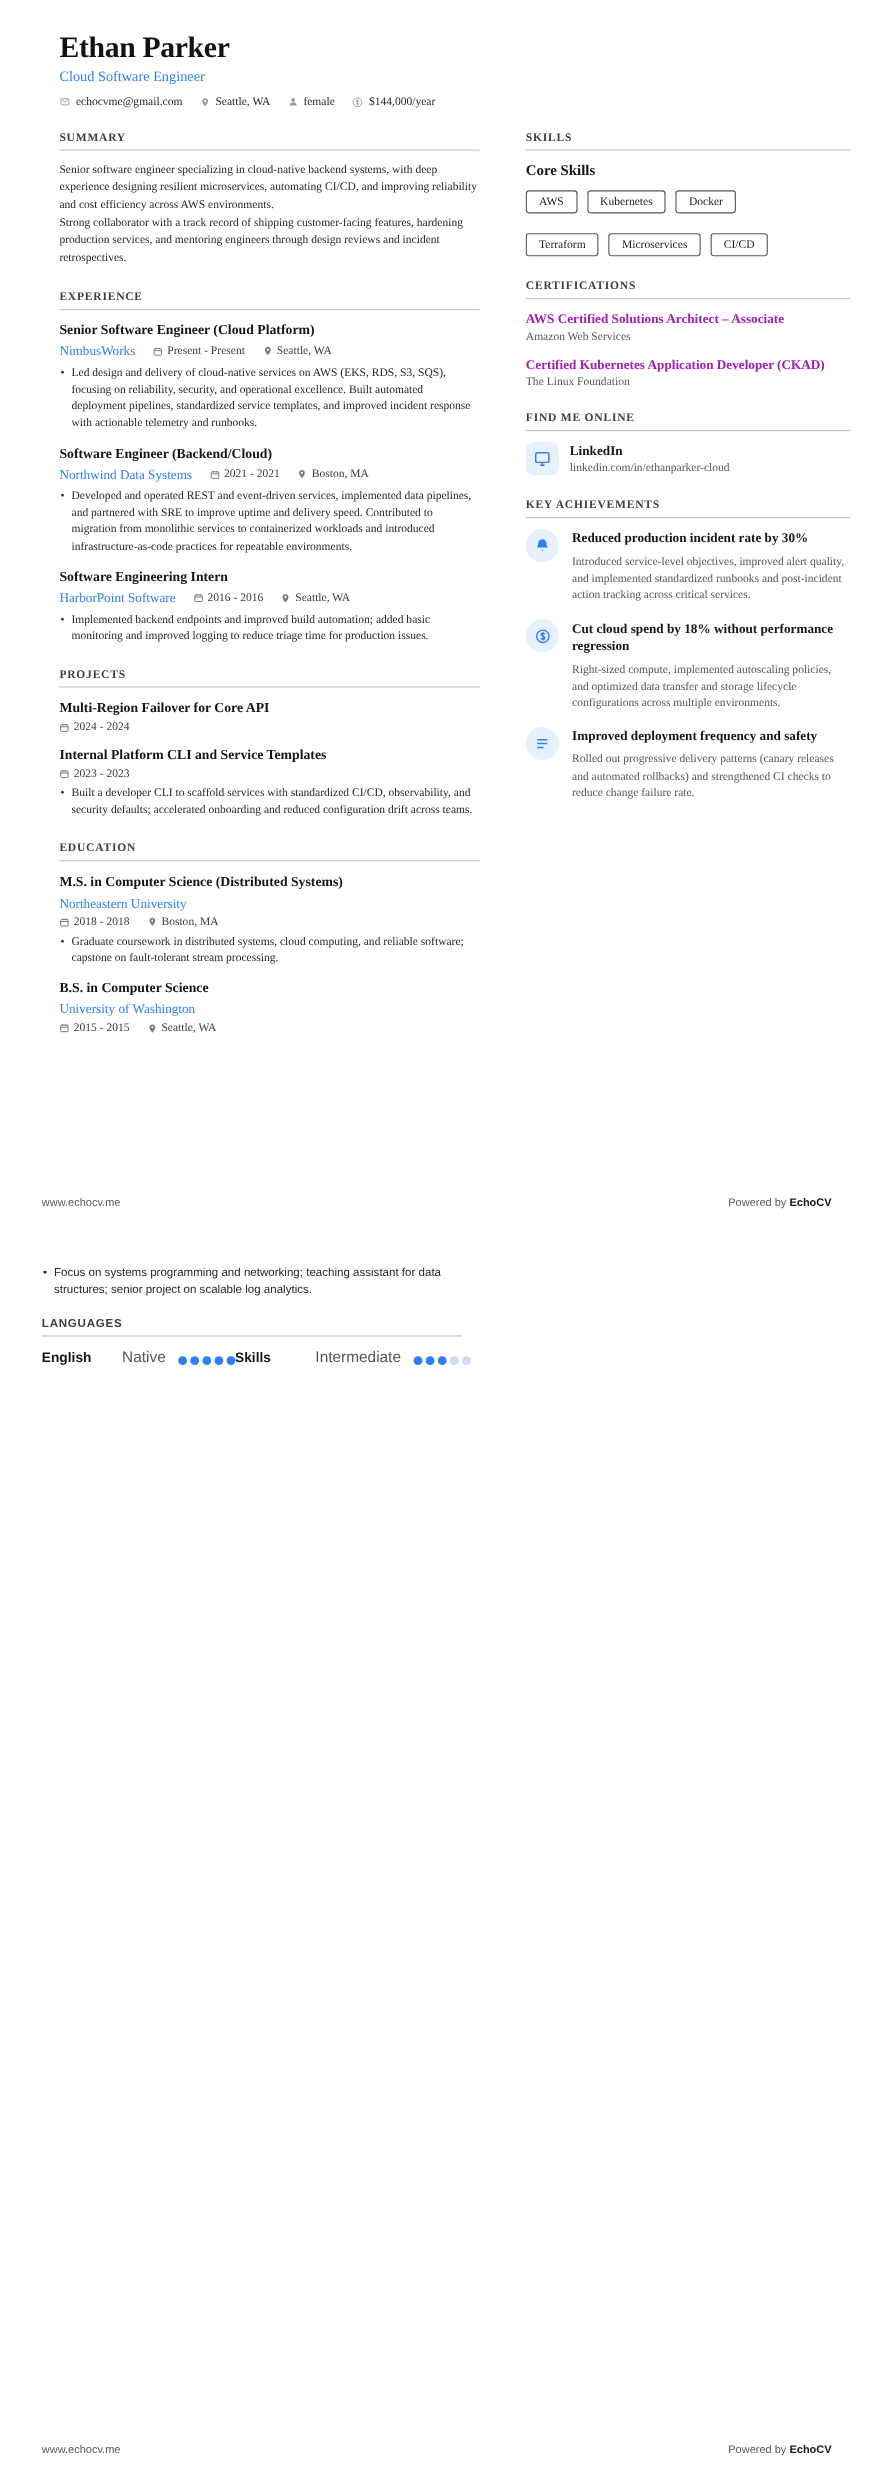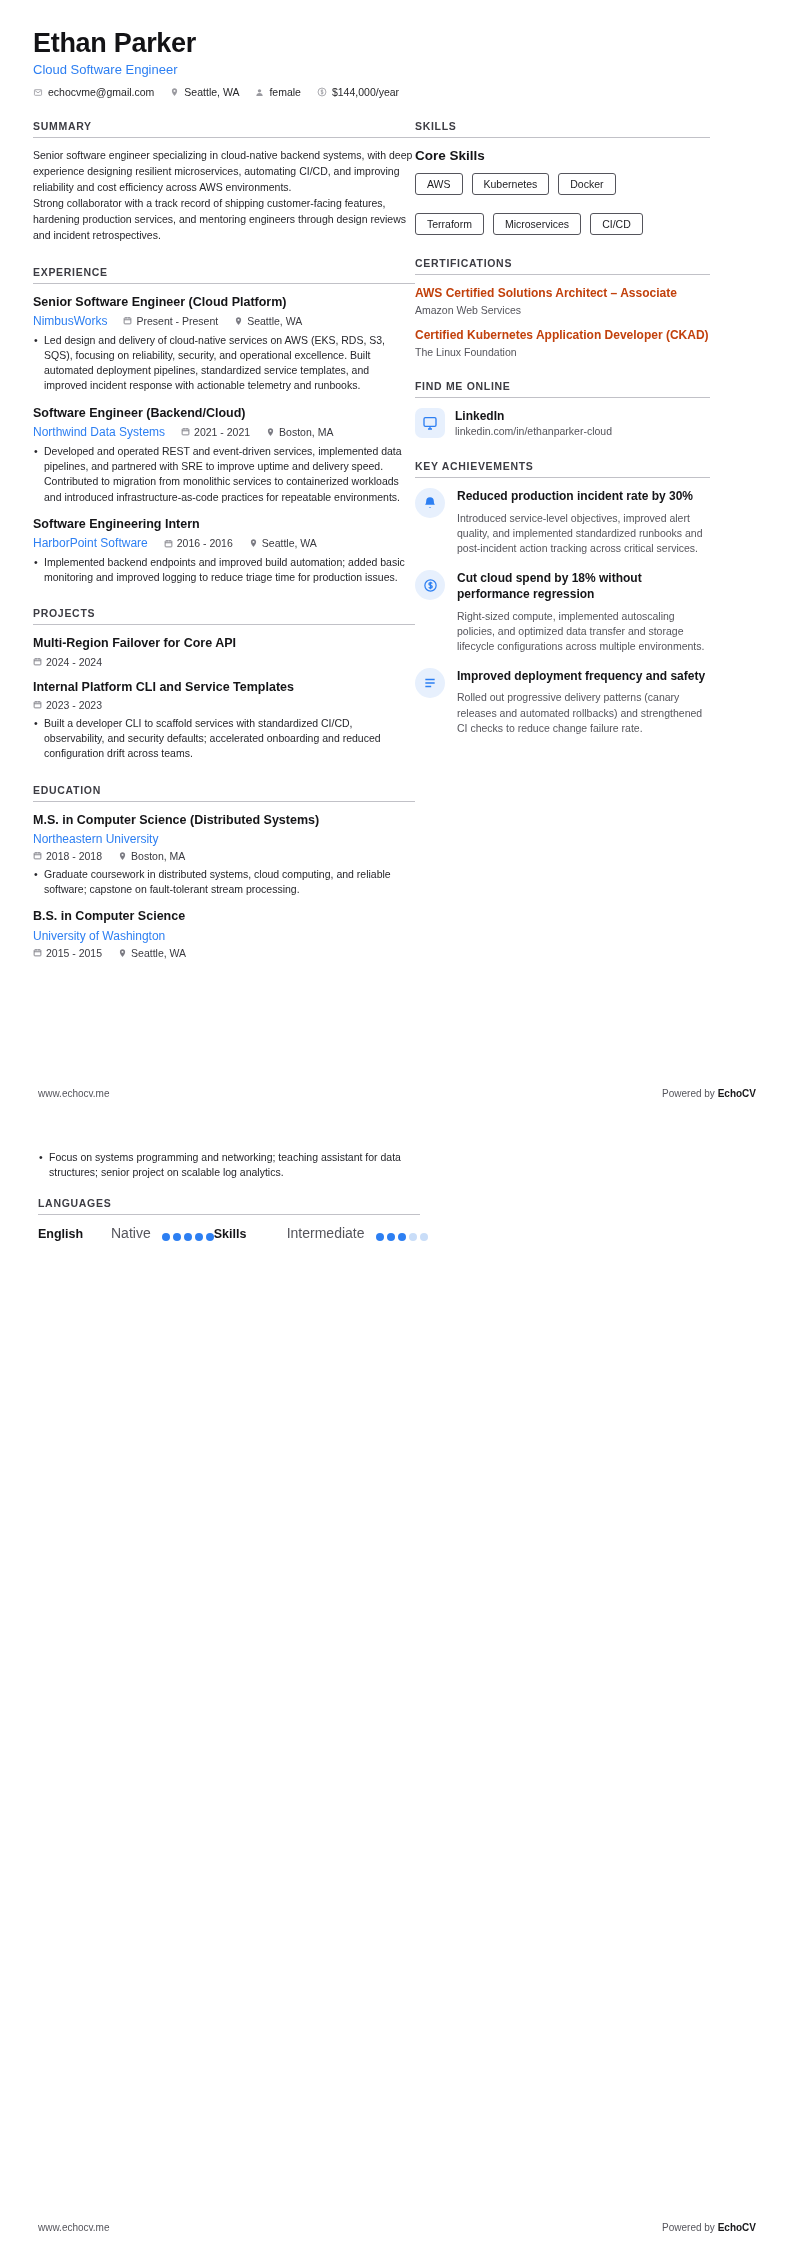--- a/index.html
+++ b/index.html
@@ -3,31 +3,31 @@
 <meta charset="utf-8">
 <style>
   * { margin:0; padding:0; box-sizing:border-box; }
   html,body { background:#ffffff; }
   body {
     width:794px; height:2246px; position:relative;
     font-family:"Liberation Sans", sans-serif;
     color:#26262b;
   }
   .sheet { position:relative; width:794px; height:2246px; overflow:hidden; background:#fff; }
-  .page-content { padding:28px 38px 0 33px; }
+  .page-content { padding:28px 38px 0 54px;font-family:Liberation Serif, serif; }
 
   
   h1.name { font-size:27px; font-weight:700; letter-spacing:-0.3px; color:#131316; }
   .job-title { font-size:13px; color:var(--accent); margin-top:3px; }
   .contact-row { display:flex; align-items:center; gap:16px; margin-top:9px; font-size:10.5px; color:#27272a; }
   .contact-item { display:flex; align-items:center; gap:5px; }
   .cicon { color:#9a9aa0; display:inline-flex; align-items:center; }
 
   
-  .columns { display:flex; margin-top:22px; }
+  .columns { display:flex; gap:42px; margin-top:22px; }
   .col-left { width:382px; flex:none; }
   .col-right { width:295px; flex:none; }
   section { margin-bottom:22px; }
 
   .sec-h {
     font-size:10.5px; font-weight:700; color:#3c3c43; letter-spacing:0.7px;
     border-bottom:1px solid #c1c1c7; padding-bottom:5px; margin-bottom:10px;
   }
   .para { font-size:10.5px; line-height:1.5; color:#26262b; margin-bottom:1px; }
 
@@ -46,21 +46,21 @@
   }
   ul.bullets li::before { content:"\2022"; position:absolute; left:1px; }
 
   
   .core-skills { font-size:13.5px; font-weight:700; color:#131316; margin:2px 0 10px; }
   .pills { display:flex; flex-wrap:wrap; gap:9px; }
   .pill { border:1px solid #55555c; border-radius:3px; padding:4px 11px; font-size:10.5px; color:#1c1c20; }
   .pill-break { width:100%; height:0; }
 
   .cert { margin-bottom:11px; }
-  .cert-name { font-size:12px; font-weight:700; line-height:1.35; margin-bottom:3px; color:#c2410c; }
+  .cert-name { font-size:12px; font-weight:700; line-height:1.35; margin-bottom:3px; color:#a21caf; }
   .cert-issuer { font-size:10.5px; color:#55555c; }
 
   .profile-row { display:flex; gap:10px; align-items:center; margin-bottom:11px; }
   .tile { width:30px; height:30px; border-radius:7px; background:#e7f0fd; color:var(--accent);
           display:flex; align-items:center; justify-content:center; flex:none; }
   .profile-name { font-size:12px; font-weight:700; margin-bottom:2px; color:#151518; }
   .profile-url { font-size:10.5px; color:#55555c; }
 
   .ach { display:flex; gap:12px; margin-bottom:14px; }
   .ach-icon { width:30px; height:30px; border-radius:50%; background:#e7f0fd; color:var(--accent);

